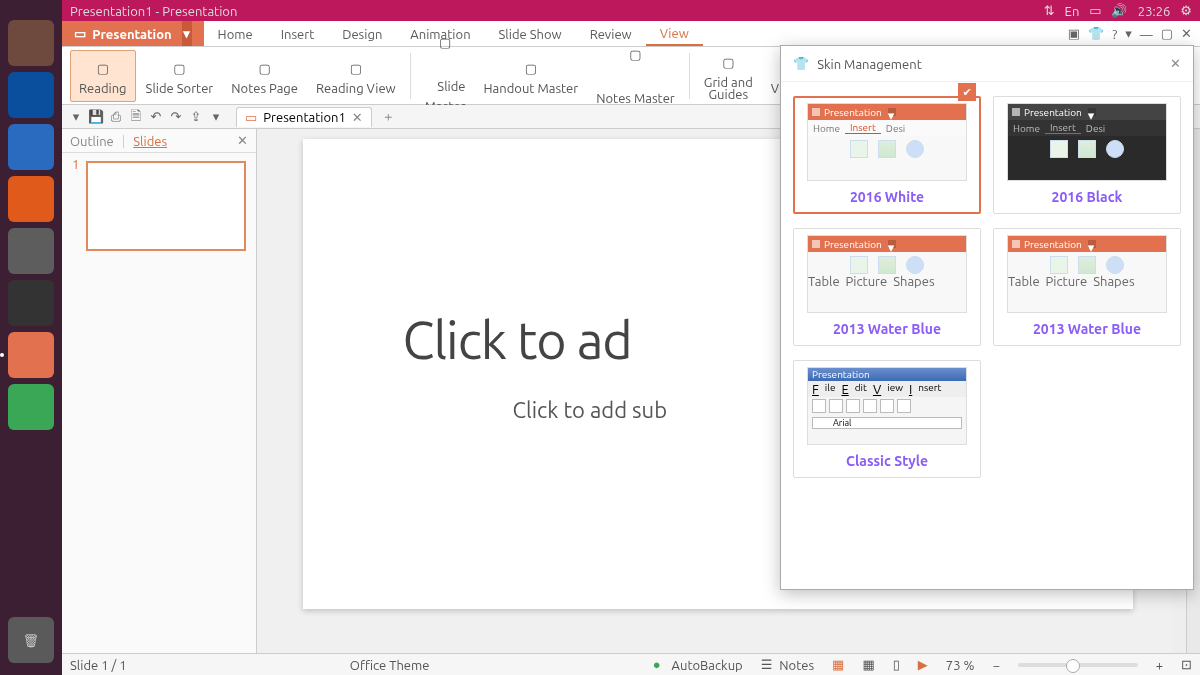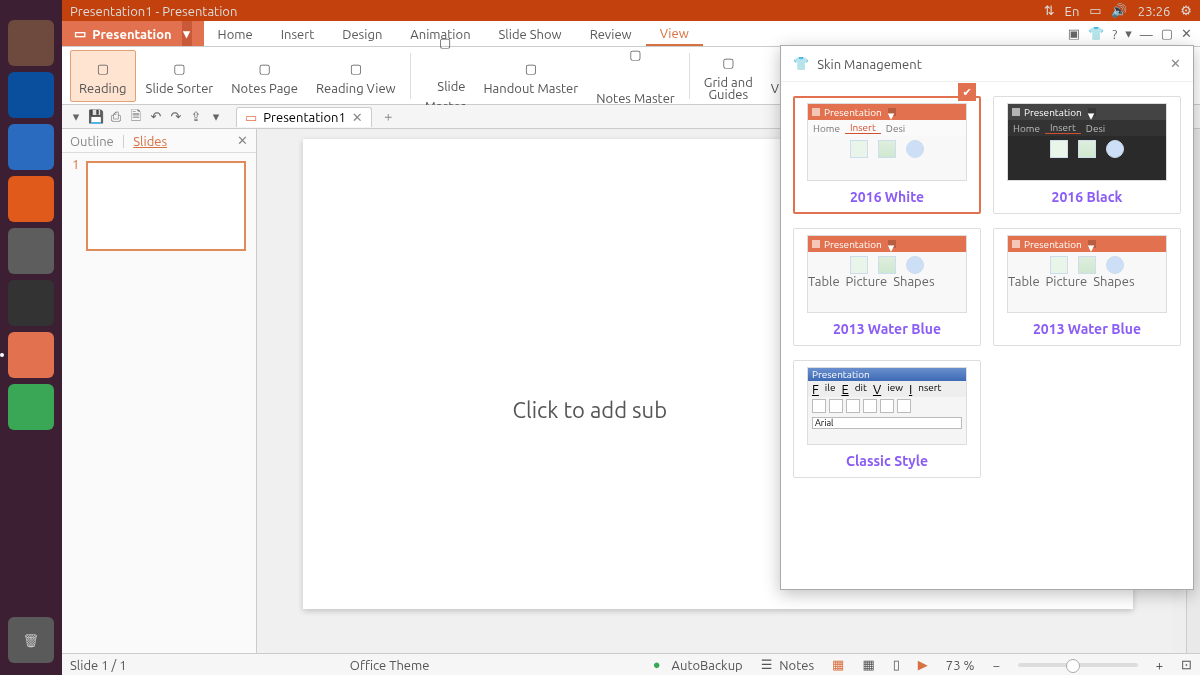--- a/index.html
+++ b/index.html
@@ -1,21 +1,21 @@
 <!DOCTYPE html>
 <html><head>
 <meta charset="utf-8">
 <style>
 * { margin: 0; padding: 0; box-sizing: border-box; font-family: "Ubuntu", sans-serif; font-size: 13px; }
 body { width: 1200px; height: 675px; overflow: hidden; background: #fff; display: flex; }
 .ubuntu-bar { width: 62px; background: #3c1f33; height: 675px; display: flex; flex-direction: column; align-items: center; padding-top: 20px; gap: 6px; }
 .ubuntu-bar .launcher { width: 46px; height: 46px; border-radius: 6px; display:flex; align-items:center; justify-content:center; position:relative; }
 .ubuntu-bar .launcher.active::before { content:''; position:absolute; left:-8px; width:4px; height:4px; background:#fff; border-radius:50%; }
 .main { flex: 1; display: flex; flex-direction: column; height: 675px; position: relative; }
-.titlebar { height: 21px; background: #c2410c; color: #ddd; display:flex; align-items:center; padding:0 8px; font-size:12px; }
+.titlebar { height: 21px; background: #be185d; color: #ddd; display:flex; align-items:center; padding:0 8px; font-size:12px; }
 .titlebar .spacer { flex:1; }
 .titlebar .sys { display:flex; gap:10px; align-items:center; color:#ddd; }
 .menubar { height: 26px; background: #fff; display:flex; align-items:stretch; border-bottom:1px solid #ccc; }
 .app-btn { background: #e2724f; color:#fff; padding: 0 12px; display:flex; align-items:center; gap:6px; font-weight:600; }
 .app-btn .drop { width:10px;height:100%;background:#c85a3a;margin-left:4px;display:flex;align-items:center;justify-content:center;}
 .tabs { display:flex; }
 .tab { padding: 0 14px; display:flex; align-items:center; color:#5a5a5a; cursor:pointer; }
 .tab.active { color:#d87141; border-bottom:2px solid #d87141; }
 .winctl { margin-left:auto; display:flex; align-items:center; gap:8px; padding-right:8px; color:#666; }
 .winctl span { cursor:pointer; }
@@ -77,21 +77,21 @@
 .sp-row{display:flex;gap:10px;justify-content:center;padding-top:4px;}
 .sp-row .ic{width:18px;height:18px;border:1px solid #cde;background:#eaf5ea;}
 .sp-row .ic.pic{background:linear-gradient(#dfeede,#cfe8cf);}
 .sp-row .ic.sh{background:#cddff6;border-radius:50%;}
 .sp-lbls{display:flex;gap:6px;justify-content:flex-start;font-size:9px;color:#666;}
 .sp-classic{background:#f5f5f5;width:100%;height:100%;}
 .sp-classic .tbar{background:linear-gradient(#6a8fce,#3d6ab5);color:#fff;font-size:10px;padding:1px 4px;}
 .sp-classic .mrow{background:#eee;font-size:10px;padding:1px 4px;display:flex;gap:6px;}
 .sp-classic .trow{display:flex;gap:3px;padding:2px 4px;}
 .sp-classic .trow span{width:14px;height:14px;border:1px solid #bbb;background:#fff;}
-.sp-classic .inp{margin:2px 4px;border:1px solid #bbb;background:#fff;font-size:9px;padding:0 2px;}
+.sp-classic .inp{margin:2px 4px;border:1px solid #bbb;background:#fff;font-size:9px;padding:0 20px;}
 .trash{margin-top:auto;margin-bottom:12px;}
 .vbar{width:14px;background:#e9e9e9;border-left:1px solid #ccc;}
 .scrollbar-v{position:absolute;right:0;top:0;bottom:0;width:14px;background:#eee;}
 </style>
 </head>
 <body>
 
 <div class="ubuntu-bar" id="launcher">
     <div class="launcher" style="background: rgb(110, 74, 62);"></div>
     <div class="launcher" style="background: rgb(10, 79, 158);"></div>
@@ -219,20 +219,21 @@
       </div>
       <div class="thumb-wrap" style="position:relative">
         <span class="slide-num">1</span>
         <div class="slide-thumb"></div>
       </div>
     </div>
 
     <div class="canvas-area">
       <div class="canvas-scroll">
         <div class="slide">
+          <div class="title">Click to ad</div>
           <div class="sub">Click to add sub</div>
         </div>
       </div>
       <div class="scrollbar-v"></div>
     </div>
 
     <div class="vbar"></div>
   </div>
 
   <div class="statusbar">

